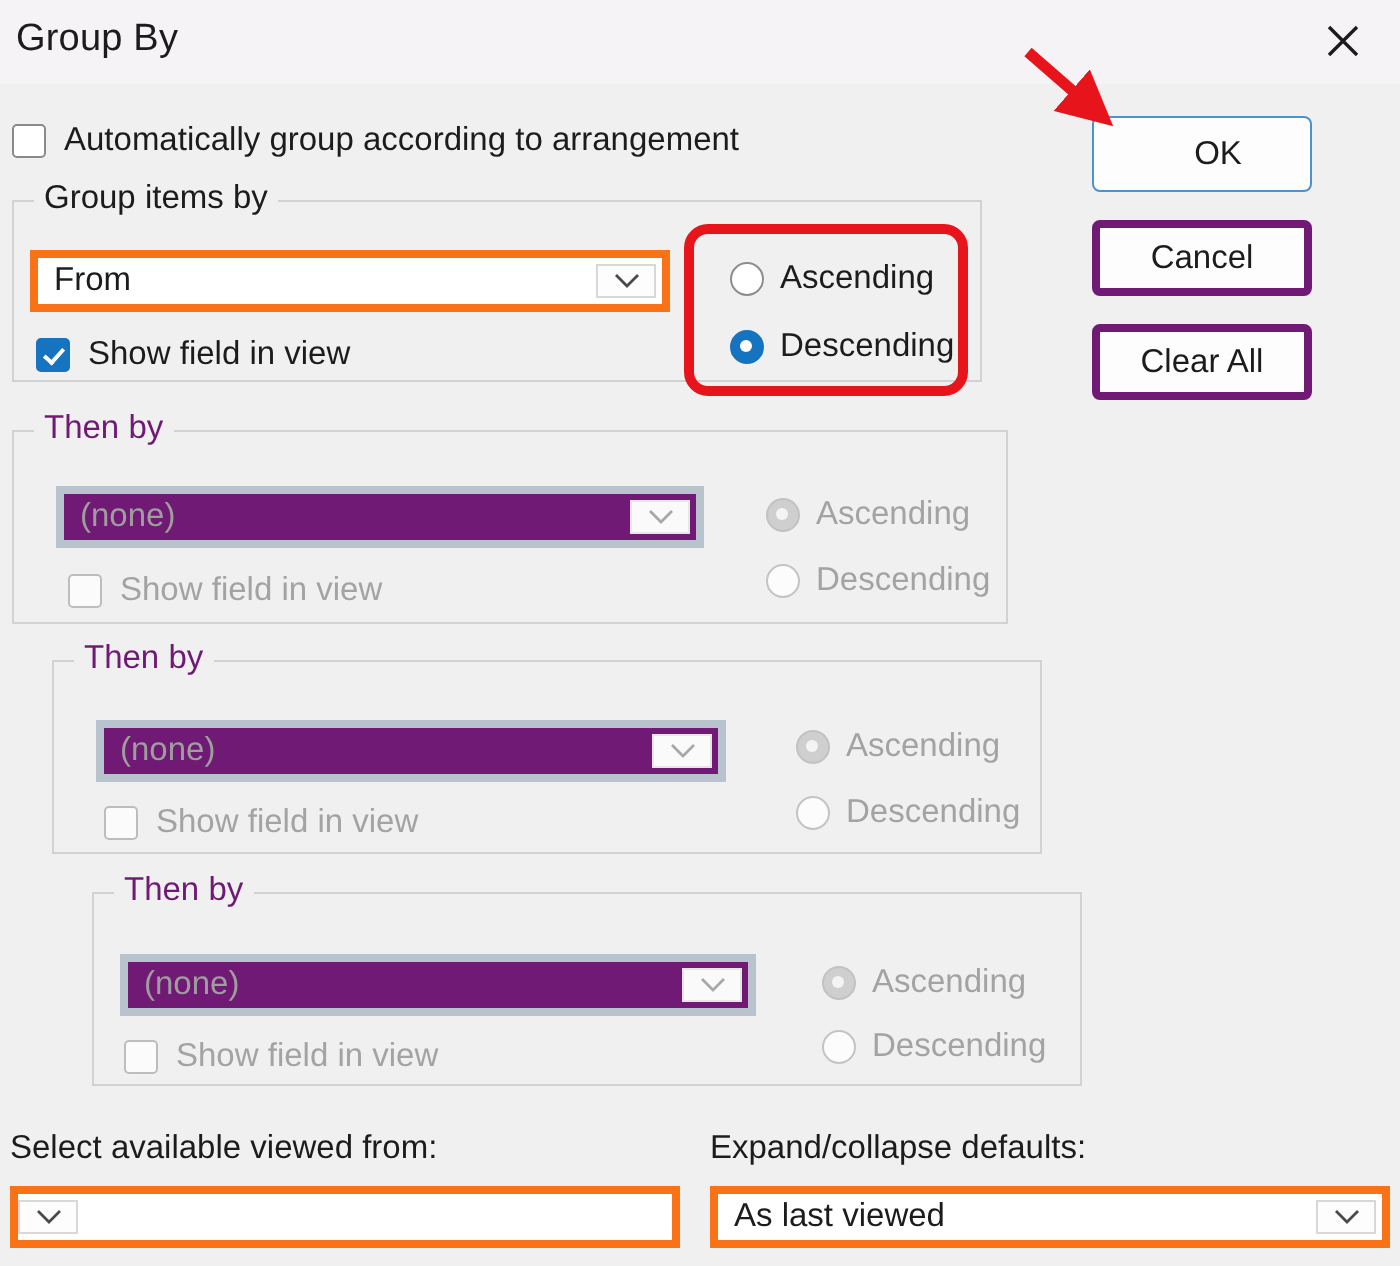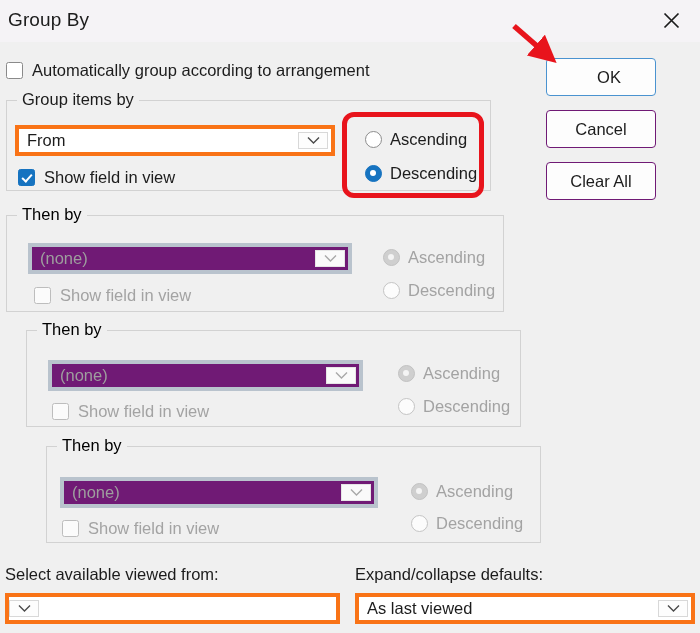--- a/index.html
+++ b/index.html
@@ -107,21 +107,21 @@
   .gbox > .legend {
     position: absolute;
     top: -11px;
     left: 10px;
     padding: 0 5px;
     background: #f0f0f0;
     font-size: 16.5px;
     color: #1c1c1c;
     white-space: nowrap;
   }
-  .gbox > .legend.dis { color: #000000; }
+  .gbox > .legend.dis { color: #701a75; }
 
   
   .combo {
     position: absolute;
     height: 31px;
     background: #ffffff;
     border: 4px solid #f97316;
     box-sizing: border-box;
     display: flex;
     align-items: stretch;
@@ -191,21 +191,21 @@
   }
   .rb.dis.sel::after { background: #f4f4f4; }
 
   
   .btn {
     position: absolute;
     left: 546px;
     width: 110px;
     height: 38px;
     background: #fdfdfd;
-    border: 1px solid #701a75;
+    border: 4px solid #701a75;
     border-radius: 4px;
     box-sizing: border-box;
     display: flex;
     align-items: center;
     justify-content: center;
     font-size: 16.5px;
     color: #1c1c1c;
     cursor: default;
   }
   .btn.focus {

